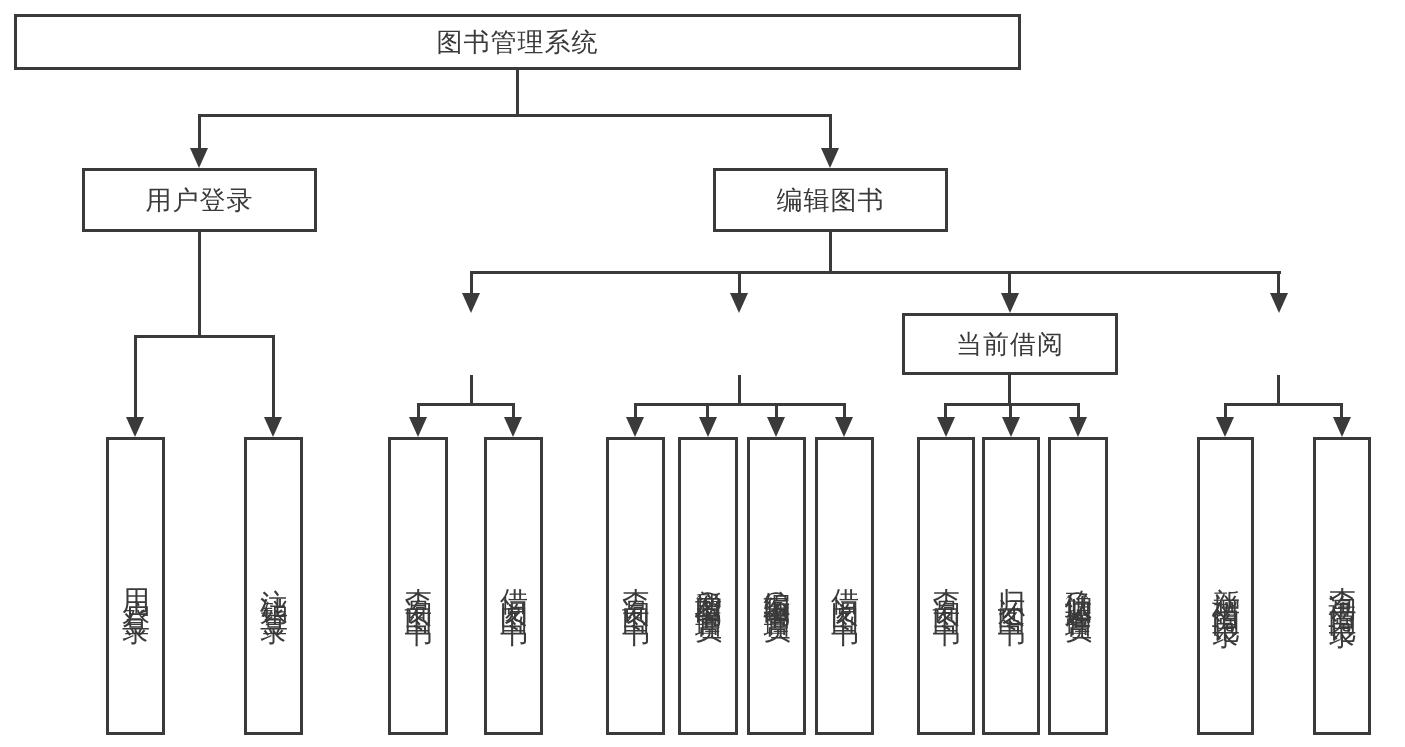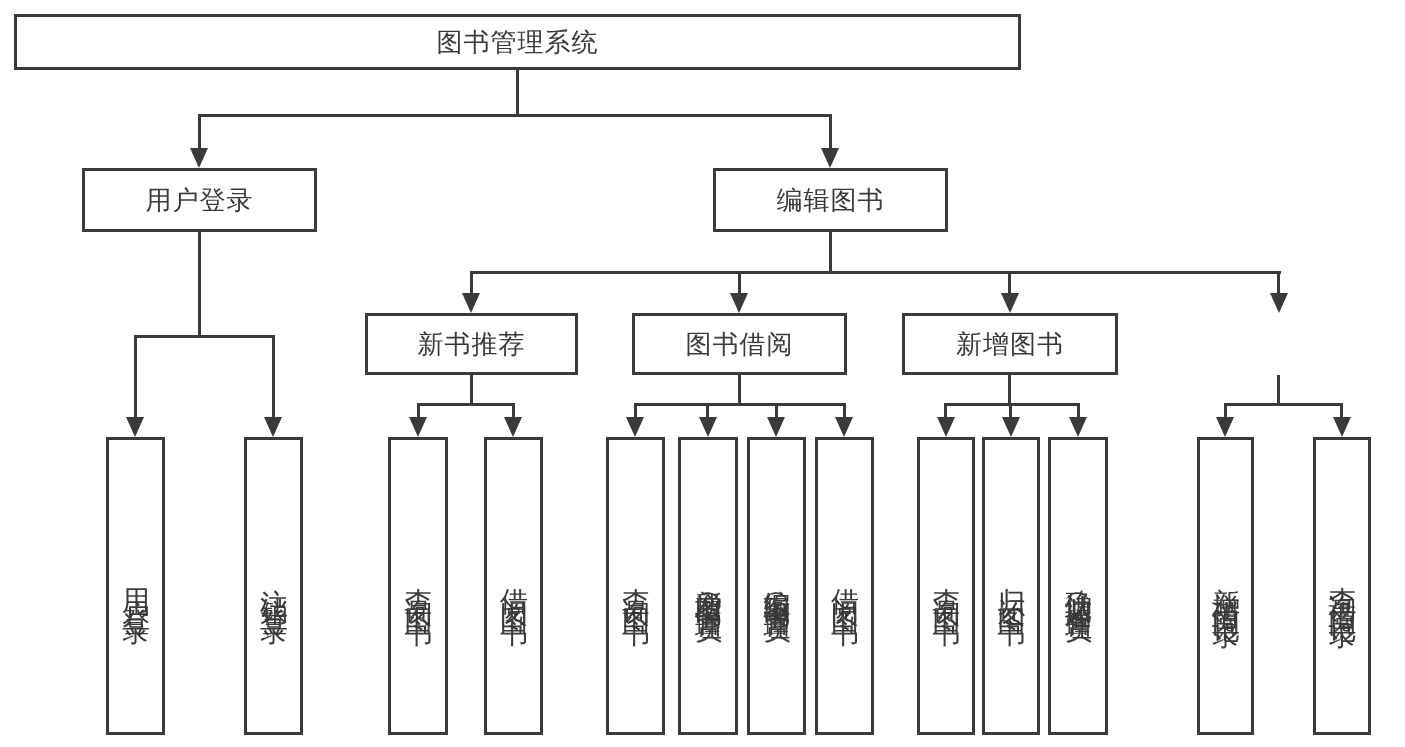--- a/index.html
+++ b/index.html
@@ -147,28 +147,22 @@
     <span>图书管理系统</span>
   </div>
 
   <div class="box" style="left:82px;top:168px;width:235px;height:64px">
     <span>用户登录</span>
   </div>
   <div class="box" style="left:713px;top:168px;width:235px;height:64px">
     <span>编辑图书</span>
   </div>
 
-  <div class="box" style="left:365px;top:313px;width:213px;height:62px">
-    <span>新书推荐</span>
-  </div>
-  <div class="box" style="left:632px;top:313px;width:215px;height:62px">
-    <span>图书借阅</span>
-  </div>
   <div class="box" style="left:902px;top:313px;width:216px;height:62px">
-    <span>新增图书</span>
+    <span>当前借阅</span>
   </div>
 
   <div class="vbox" style="left:106px;width:59px">
     <span class="vt sp-wide">用户登录</span>
   </div>
   <div class="vbox" style="left:244px;width:59px">
     <span class="vt sp-wide">注销登录</span>
   </div>
 
   <div class="vbox" style="left:388px;width:60px">

